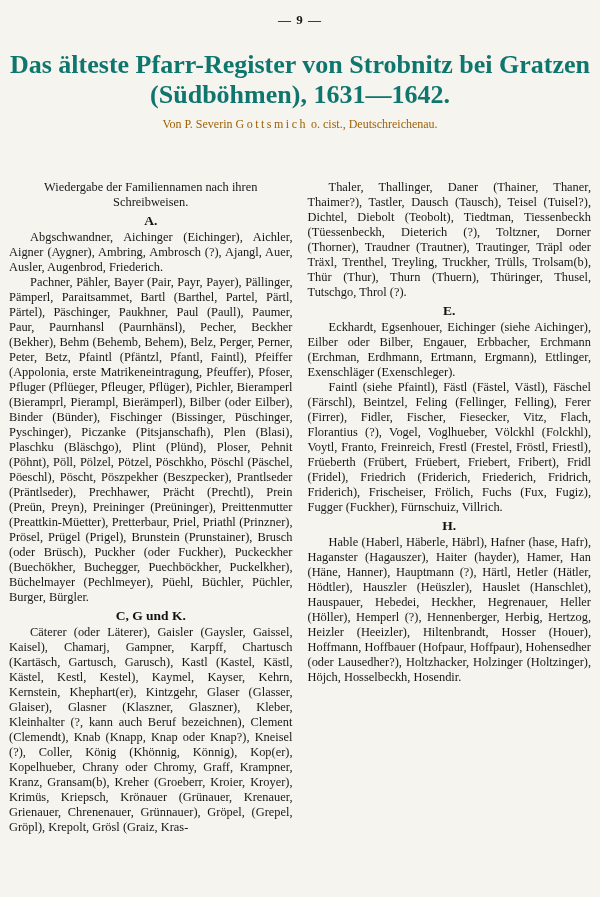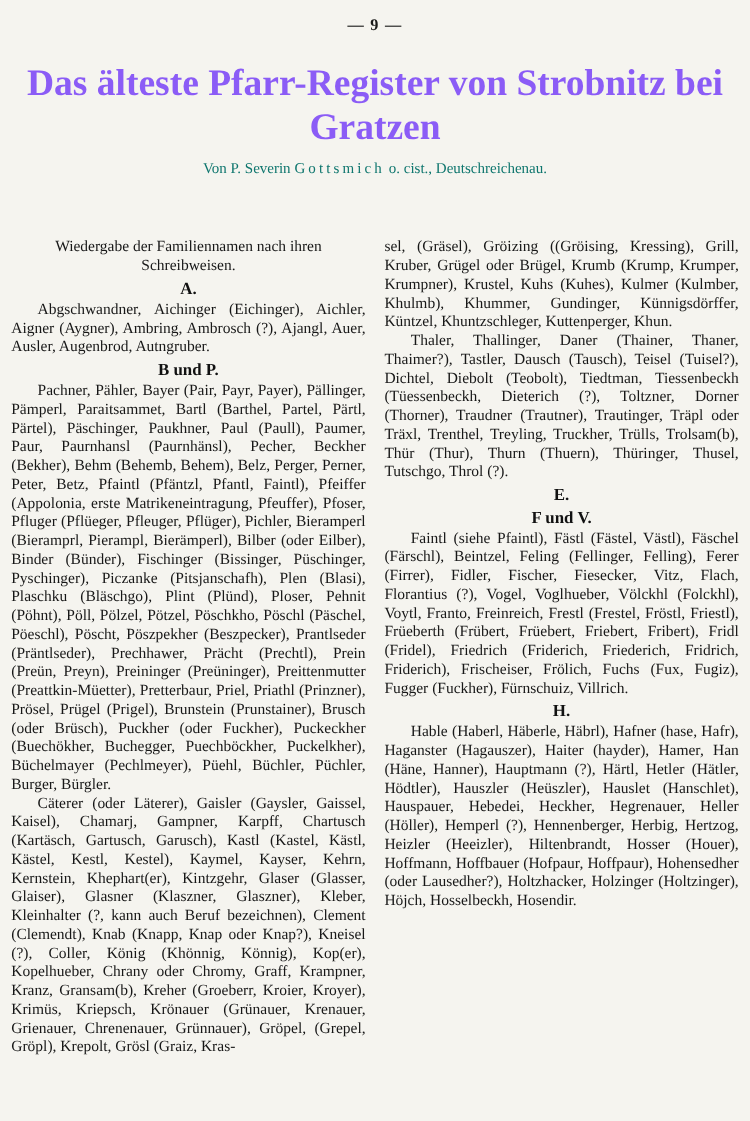--- a/index.html
+++ b/index.html
@@ -22,30 +22,30 @@
   .page-number {
     text-align: center;
     font-size: 13px;
     font-weight: bold;
     letter-spacing: 1px;
     margin-bottom: 22px;
   }
   .title {
     text-align: center;
     font-weight: bold;
-    font-size: 30px;
+    font-size: 26px;
     line-height: 1.16;
-    color: #8b5cf6;
+    color: #0f766e;
   }
   .byline {
     text-align: center;
     font-size: 12px;
     margin-top: 7px;
     margin-bottom: 10px;
-    color: #0f766e;
+    color: #a16207;
   }
   .byline .sperr {
     letter-spacing: 2.5px;
   }
   .columns {
     display: flex;
     gap: 15px;
     margin-top: 48px;
   }
   .col {
@@ -78,50 +78,50 @@
 </style>
 </head>
 <body>
 
 <div class="page">
 
   <div class="page-number">— 9 —</div>
 
   <div class="title">
     <div>Das älteste Pfarr-Register von Strobnitz bei Gratzen</div>
+    <div>(Südböhmen), 1631—1642.</div>
   </div>
 
   <div class="byline">
     <span>Von P. Severin</span>
     <span class="sperr">Gottsmich</span>
     <span>o. cist., Deutschreichenau.</span>
   </div>
 
   <div class="columns">
 
     <div class="col">
       <p class="intro">Wiedergabe der Familiennamen nach ihren Schreibweisen.</p>
 
       <h3>A.</h3>
-      <p>Abgschwandner, Aichinger (Eichinger), Aichler, Aigner (Aygner), Ambring, Ambrosch (?), Ajangl, Auer, Ausler, Augenbrod, Autngruber.</p>
+      <p>Abgschwandner, Aichinger (Eichinger), Aichler, Aigner (Aygner), Ambring, Ambrosch (?), Ajangl, Auer, Ausler, Augenbrod, Friederich.</p>
 
-      <h3>B und P.</h3>
       <p>Pachner, Pähler, Bayer (Pair, Payr, Payer), Pällinger, Pämperl, Paraitsammet, Bartl (Barthel, Partel, Pärtl, Pärtel), Päschinger, Paukhner, Paul (Paull), Paumer, Paur, Paurnhansl (Paurnhänsl), Pecher, Beckher (Bekher), Behm (Behemb, Behem), Belz, Perger, Perner, Peter, Betz, Pfaintl (Pfäntzl, Pfantl, Faintl), Pfeiffer (Appolonia, erste Matrikeneintragung, Pfeuffer), Pfoser, Pfluger (Pflüeger, Pfleuger, Pflüger), Pichler, Bieramperl (Bieramprl, Pierampl, Bierämperl), Bilber (oder Eilber), Binder (Bünder), Fischinger (Bissinger, Püschinger, Pyschinger), Piczanke (Pitsjanschafh), Plen (Blasi), Plaschku (Bläschgo), Plint (Plünd), Ploser, Pehnit (Pöhnt), Pöll, Pölzel, Pötzel, Pöschkho, Pöschl (Päschel, Pöeschl), Pöscht, Pöszpekher (Beszpecker), Prantlseder (Präntlseder), Prechhawer, Prächt (Prechtl), Prein (Preün, Preyn), Preininger (Preüninger), Preittenmutter (Preattkin-Müetter), Pretterbaur, Priel, Priathl (Prinzner), Prösel, Prügel (Prigel), Brunstein (Prunstainer), Brusch (oder Brüsch), Puckher (oder Fuckher), Puckeckher (Buechökher, Buchegger, Puechböckher, Puckelkher), Büchelmayer (Pechlmeyer), Püehl, Büchler, Püchler, Burger, Bürgler.</p>
 
+      <h3>C, G und K.</h3>
       <p>Cäterer (oder Läterer), Gaisler (Gaysler, Gaissel, Kaisel), Chamarj, Gampner, Karpff, Chartusch (Kartäsch, Gartusch, Garusch), Kastl (Kastel, Kästl, Kästel, Kestl, Kestel), Kaymel, Kayser, Kehrn, Kernstein, Khephart(er), Kintzgehr, Glaser (Glasser, Glaiser), Glasner (Klaszner, Glaszner), Kleber, Kleinhalter (?, kann auch Beruf bezeichnen), Clement (Clemendt), Knab (Knapp, Knap oder Knap?), Kneisel (?), Coller, König (Khönnig, Könnig), Kop(er), Kopelhueber, Chrany oder Chromy, Graff, Krampner, Kranz, Gransam(b), Kreher (Groeberr, Kroier, Kroyer), Krimüs, Kriepsch, Krönauer (Grünauer, Krenauer, Grienauer, Chrenenauer, Grünnauer), Gröpel, (Grepel, Gröpl), Krepolt, Grösl (Graiz, Kras-</p>
     </div>
 
     <div class="col">
-      <p class="no-indent">sel, (Gräsel), Gröizing ((Gröising, Kressing), Grill, Kruber, Grügel oder Brügel, Krumb (Krump, Krumper, Krumpner), Krustel, Kuhs (Kuhes), Kulmer (Kulmber, Khulmb), Khummer, Gundinger, Künnigsdörffer, Küntzel, Khuntzschleger, Kuttenperger, Khun.</p>
 
       <p>Thaler, Thallinger, Daner (Thainer, Thaner, Thaimer?), Tastler, Dausch (Tausch), Teisel (Tuisel?), Dichtel, Diebolt (Teobolt), Tiedtman, Tiessenbeckh (Tüessenbeckh, Dieterich (?), Toltzner, Dorner (Thorner), Traudner (Trautner), Trautinger, Träpl oder Träxl, Trenthel, Treyling, Truckher, Trülls, Trolsam(b), Thür (Thur), Thurn (Thuern), Thüringer, Thusel, Tutschgo, Throl (?).</p>
 
       <h3>E.</h3>
+      <p>Eckhardt, Egsenhouer, Eichinger (siehe Aichinger), Eilber oder Bilber, Engauer, Erbbacher, Erchmann (Erchman, Erdhmann, Ertmann, Ergmann), Ettlinger, Exenschläger (Exenschleger).</p>
 
-      <h3>F und V.</h3>
       <p>Faintl (siehe Pfaintl), Fästl (Fästel, Västl), Fäschel (Färschl), Beintzel, Feling (Fellinger, Felling), Ferer (Firrer), Fidler, Fischer, Fiesecker, Vitz, Flach, Florantius (?), Vogel, Voglhueber, Völckhl (Folckhl), Voytl, Franto, Freinreich, Frestl (Frestel, Fröstl, Friestl), Früeberth (Frübert, Früebert, Friebert, Fribert), Fridl (Fridel), Friedrich (Friderich, Friederich, Fridrich, Friderich), Frischeiser, Frölich, Fuchs (Fux, Fugiz), Fugger (Fuckher), Fürnschuiz, Villrich.</p>
 
       <h3>H.</h3>
       <p>Hable (Haberl, Häberle, Häbrl), Hafner (hase, Hafr), Haganster (Hagauszer), Haiter (hayder), Hamer, Han (Häne, Hanner), Hauptmann (?), Härtl, Hetler (Hätler, Hödtler), Hauszler (Heüszler), Hauslet (Hanschlet), Hauspauer, Hebedei, Heckher, Hegrenauer, Heller (Höller), Hemperl (?), Hennenberger, Herbig, Hertzog, Heizler (Heeizler), Hiltenbrandt, Hosser (Houer), Hoffmann, Hoffbauer (Hofpaur, Hoffpaur), Hohensedher (oder Lausedher?), Holtzhacker, Holzinger (Holtzinger), Höjch, Hosselbeckh, Hosendir.</p>
 
     </div>
 
   </div>
 
 </div>

